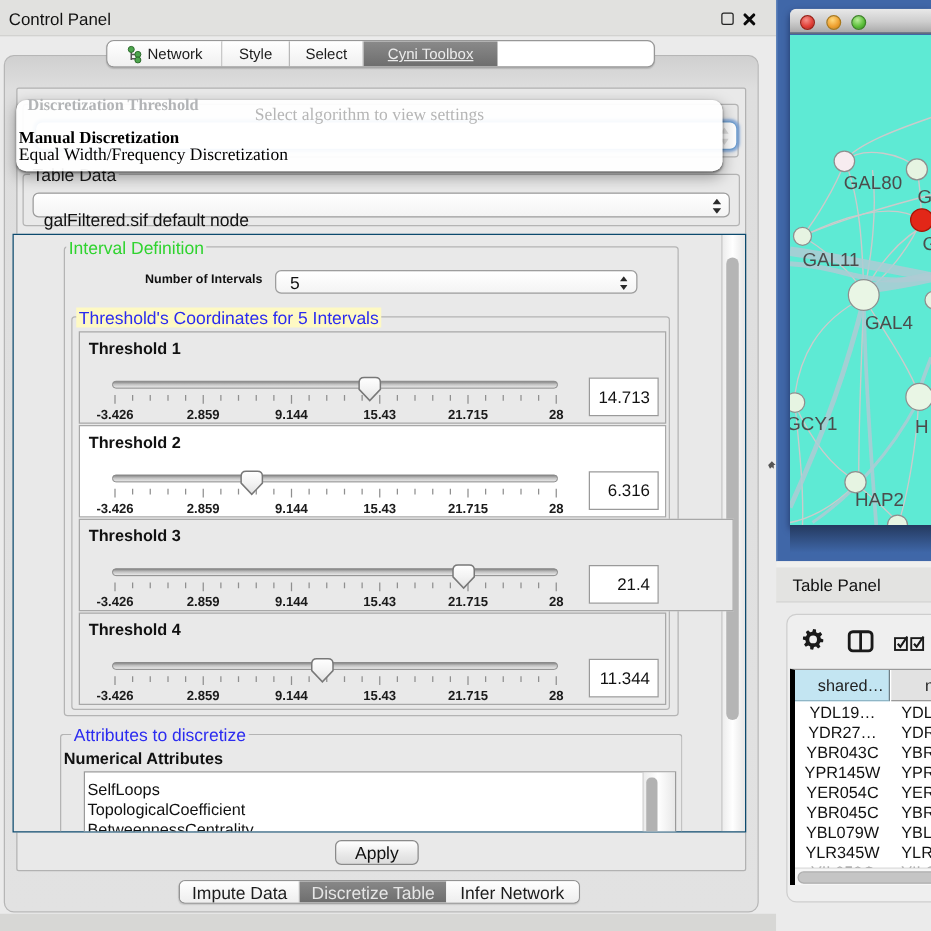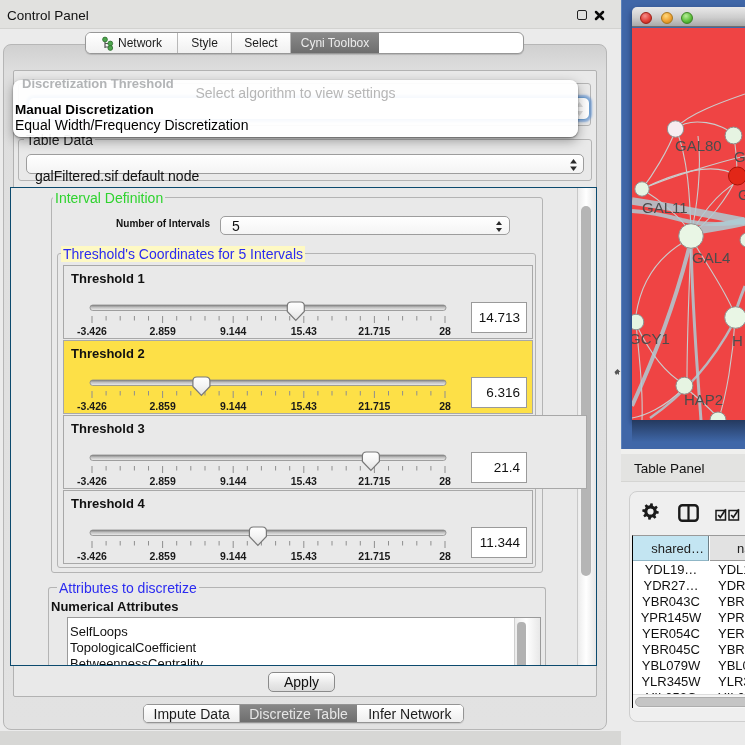--- a/index.html
+++ b/index.html
@@ -24,21 +24,21 @@
   <div style="width:92px;background:linear-gradient(#fff,#f0f0f0);display:flex;align-items:center;justify-content:center;border-right:1px solid #b8b8b8;">
     <svg width="13" height="15" viewBox="0 0 13 15" style="margin-right:4px;">
         <path d="M4 3.5 V12 M4 7.5 H9 M4 11 H9" stroke="#555" stroke-width="1.2" fill="none"></path>
         <circle cx="4" cy="3.5" r="2.4" fill="#4da64d" stroke="#2d6b2d" stroke-width="0.8"></circle>
         <circle cx="9.3" cy="7.5" r="2.4" fill="#4da64d" stroke="#2d6b2d" stroke-width="0.8"></circle>
         <circle cx="9.3" cy="12" r="2.4" fill="#4da64d" stroke="#2d6b2d" stroke-width="0.8"></circle>
       </svg>
     Network</div>
   <div style="width:54px;background:linear-gradient(#fff,#f0f0f0);display:flex;align-items:center;justify-content:center;border-right:1px solid #b8b8b8;">Style</div>
   <div style="width:59px;background:linear-gradient(#fff,#f0f0f0);display:flex;align-items:center;justify-content:center;border-right:1px solid #b8b8b8;">Select</div>
-  <div style="width:88px;background:linear-gradient(#8a8a8a,#6e6e6e);color:#ececec;display:flex;align-items:center;justify-content:center;">Cyni Toolbox</div>
+  <div style="width:107px;background:linear-gradient(#8a8a8a,#6e6e6e);color:#ececec;display:flex;align-items:center;justify-content:center;text-decoration:underline;">Cyni Toolbox</div>
 </div>
 
 <div class="abs" style="left:13px;top:70px;width:584px;height:627px;background:#e9e9e9;border:1px solid #b2b2b2;border-radius:2px;"></div>
 
 <div class="abs" style="left:18px;top:83px;width:573px;height:43px;border:1px solid #b4b4b4;border-radius:3px;"></div>
 
 <div class="abs" style="left:28px;top:97px;width:562px;height:23px;background:#fff;border:1.5px solid #6f9fd0;border-radius:6px;box-shadow:0 0 2px 1.5px rgba(95,145,210,0.7);">
   <svg class="abs" style="right:6px;top:4px;" width="7" height="14" viewBox="0 0 7 14">
       <path d="M3.5 0 L7 5 H0 Z" fill="#dedede"></path>
       <path d="M3.5 14 L0 9 H7 Z" fill="#dedede"></path>
@@ -128,21 +128,21 @@
           <text x="239.8" y="69" text-anchor="middle">15.43</text>
           <text x="310.4" y="69" text-anchor="middle">21.715</text>
           <text x="381.0" y="69" text-anchor="middle">28</text>
         </g>
       <path transform="translate(231.8,0)" d="M -8.5 40 Q -8.5 36 -4.5 36 L 4.5 36 Q 8.5 36 8.5 40 L 8.5 45.5 L 0 54.5 L -8.5 45.5 Z" fill="url(#thm)" stroke="#787878" stroke-width="1.2"></path>
     </svg>
     <div class="abs" style="left:407px;top:36px;width:56px;height:31px;background:#fff;border:1px solid #9a9a9a;font-size:13.5px;color:#111;">
         <span style="position:absolute;right:6px;top:7px;">14.713</span>
       </div>
   </div>
-  <div class="abs" style="left:52px;top:152px;width:470px;height:74px;border:1px solid #a8a8a8;background:#fde047;">
+  <div class="abs" style="left:52px;top:152px;width:470px;height:74px;border:1px solid #a8a8a8;background:#ffffff;">
     <div class="abs" style="left:7px;top:5px;font-size:13px;font-weight:bold;color:#111;">Threshold 2</div>
     <svg width="470" height="74" viewBox="0 0 470 74" style="position:absolute;left:0;top:0;">
       <rect x="26" y="39" width="356" height="5.5" rx="2.7" fill="url(#trk)" stroke="#8a8a8a" stroke-width="0.8"></rect>
       <g stroke="#8f8f8f" stroke-width="1">
           <line x1="28.0" y1="50" x2="28.0" y2="57"></line>
           <line x1="42.1" y1="50" x2="42.1" y2="54.5"></line>
           <line x1="56.2" y1="50" x2="56.2" y2="54.5"></line>
           <line x1="70.4" y1="50" x2="70.4" y2="54.5"></line>
           <line x1="84.5" y1="50" x2="84.5" y2="54.5"></line>
           <line x1="98.6" y1="50" x2="98.6" y2="57"></line>
@@ -287,36 +287,36 @@
 <div class="abs" style="left:268px;top:672px;width:67px;height:20px;border:1px solid #8a8a8a;border-radius:5px;background:linear-gradient(#ffffff,#e8e8e8 60%,#dcdcdc);display:flex;align-items:center;justify-content:center;font-size:14px;color:#111;">Apply</div>
 
 <div class="abs" style="left:143px;top:704px;width:321px;height:19px;border:1px solid #949494;border-radius:5px;background:#fff;overflow:hidden;display:flex;font-size:14px;color:#1c1c1c;box-shadow:0 1px 1px rgba(0,0,0,0.12);">
   <div style="width:97px;background:linear-gradient(#fff,#eee);display:flex;align-items:center;justify-content:center;border-right:1px solid #b8b8b8;">Impute Data</div>
   <div style="width:117px;background:linear-gradient(#888,#6e6e6e);color:#e6e6e6;display:flex;align-items:center;justify-content:center;">Discretize Table</div>
   <div style="width:107px;background:linear-gradient(#fff,#eee);display:flex;align-items:center;justify-content:center;">Infer Network</div>
 </div>
 
 <div class="abs" style="left:0;top:731px;width:621px;height:14px;background:#d7d7d5;"></div>
 
-<div class="abs" style="left:13px;top:80px;width:565px;height:57px;background:rgba(255,255,255,0.94);border-radius:8px;box-shadow:0 1px 2px rgba(0,0,0,0.45), 0 4px 12px rgba(0,0,0,0.35);z-index:30;">
+<div class="abs" style="left:13px;top:80px;width:565px;height:57px;background:rgba(255,255,255,0.94);border-radius:8px;box-shadow:0 1px 2px rgba(0,0,0,0.45), 0 4px 12px rgba(0,0,0,0.35);z-index:30;font-family:Liberation Serif, serif;">
   <div class="abs" style="left:0;top:5px;width:100%;text-align:center;font-size:14px;color:#b6b6b6;">Select algorithm to view settings</div>
   <div class="abs" style="left:2px;top:22px;font-size:13.5px;font-weight:bold;color:#000;text-align:center;">Manual Discretization</div>
   <div class="abs" style="left:2px;top:37px;font-size:14px;color:#000;">Equal Width/Frequency Discretization</div>
   <div class="abs" style="left:9px;top:-4px;font-size:13px;font-weight:bold;color:#b2b4b6;">Discretization Threshold</div>
 </div>
 
 <div class="abs" style="left:621px;top:0;width:124px;height:449px;background:#4067a8;border-left:1px solid #5c82bb;"></div>
 
 <div class="abs" style="left:632px;top:7px;width:113px;height:413px;border-radius:5px 0 0 0;overflow:hidden;box-shadow:0 3px 6px rgba(0,10,40,0.55);">
   <div class="abs" style="left:0;top:0;width:113px;height:20px;background:linear-gradient(#e9e9e9,#cdcdcd 55%,#a9a9a9);border-bottom:1px solid #6e6e6e;">
     <div class="abs" style="left:8px;top:5px;width:12px;height:12px;border-radius:50%;background:radial-gradient(circle at 40% 30%, #f58f8a, #e2423a 55%, #b21d14);border:0.5px solid #9a2017;"></div>
     <div class="abs" style="left:29px;top:5px;width:12px;height:12px;border-radius:50%;background:radial-gradient(circle at 40% 30%, #ffd97c, #efa233 55%, #c27d14);border:0.5px solid #a8781c;"></div>
     <div class="abs" style="left:49px;top:5px;width:12px;height:12px;border-radius:50%;background:radial-gradient(circle at 40% 30%, #b9ee9a, #60c13e 55%, #2f8f1a);border:0.5px solid #3d8427;"></div>
   </div>
-  <div class="abs" style="left:0;top:21px;width:113px;height:392px;background:#ef4444;">
+  <div class="abs" style="left:0;top:21px;width:113px;height:392px;background:#5eead4;">
     <svg width="113" height="392" viewBox="0 0 113 392" style="position:absolute;left:0;top:0;">
       <g fill="none" stroke="#cbcbcb" stroke-width="1.1">
         <path d="M113 66 C90 74 56 86 44 100"></path>
         <path d="M44 101 C58 88 92 95 101 107"></path>
         <path d="M113 128 C80 136 35 150 10 161"></path>
         <path d="M10 161 C40 146 82 132 105 148"></path>
         <path d="M10 161 C28 172 50 190 59 206"></path>
         <path d="M59 206 C75 196 96 170 105 148"></path>
         <path d="M44 101 C36 123 20 148 10 161"></path>
         <path d="M101.5 108 C104 120 105 135 105 148"></path>
@@ -388,21 +388,21 @@
   </svg>
 <svg class="abs" style="left:715px;top:508px;" width="13" height="13" viewBox="0 0 13 13">
     <rect x="1" y="2.5" width="9.5" height="9.5" fill="none" stroke="#1a1a1a" stroke-width="1.5"></rect>
     <path d="M3.2 7 L5.3 9.4 L10.8 1.2" fill="none" stroke="#1a1a1a" stroke-width="1.7"></path>
   </svg>
 <svg class="abs" style="left:728px;top:508px;" width="13" height="13" viewBox="0 0 13 13">
     <rect x="1" y="2.5" width="9.5" height="9.5" fill="none" stroke="#1a1a1a" stroke-width="1.5"></rect>
     <path d="M3.2 7 L5.3 9.4 L10.8 1.2" fill="none" stroke="#1a1a1a" stroke-width="1.7"></path>
   </svg>
 
-<div class="abs" style="left:632px;top:535px;width:113px;height:173px;background:#fff;border-left:1px solid #000000;border-top:1px solid #9a9a9a;overflow:hidden;">
+<div class="abs" style="left:632px;top:535px;width:113px;height:173px;background:#fff;border-left:4px solid #000000;border-top:1px solid #9a9a9a;overflow:hidden;">
   <div class="abs" style="left:0;top:0;width:76px;height:25px;background:#c3e5f2;border-right:1px solid #6f7f86;border-bottom:1px solid #8fb6c6;font-size:13px;color:#222;display:flex;align-items:center;justify-content:flex-end;padding-right:4px;">shared…</div>
   <div class="abs" style="left:77px;top:0;width:80px;height:25px;background:#e2e2e2;border-bottom:1px solid #9a9a9a;font-size:13px;color:#222;">
       <span style="position:absolute;left:27px;top:5px;">name</span>
     </div>
   <div class="abs" style="left:0;top:26px;width:76px;font-size:13px;color:#111;line-height:16px;text-align:center;">YDL19…<br>YDR27…<br>YBR043C<br>YPR145W<br>YER054C<br>YBR045C<br>YBL079W<br>YLR345W<br>YIL052C</div>
   <div class="abs" style="left:85px;top:26px;font-size:13px;color:#111;line-height:16px;">YDL1<br>YDR2<br>YBR0<br>YPR1<br>YER0<br>YBR0<br>YBL0<br>YLR3<br>YIL0</div>
   <div class="abs" style="left:0;top:158px;width:113px;height:15px;background:#f6f6f6;border-top:1px solid #ddd;">
     <div class="abs" style="left:2px;top:2px;width:120px;height:10px;background:#c5c5c5;border:1px solid #adadad;border-radius:5px;"></div>
   </div>
 </div>

